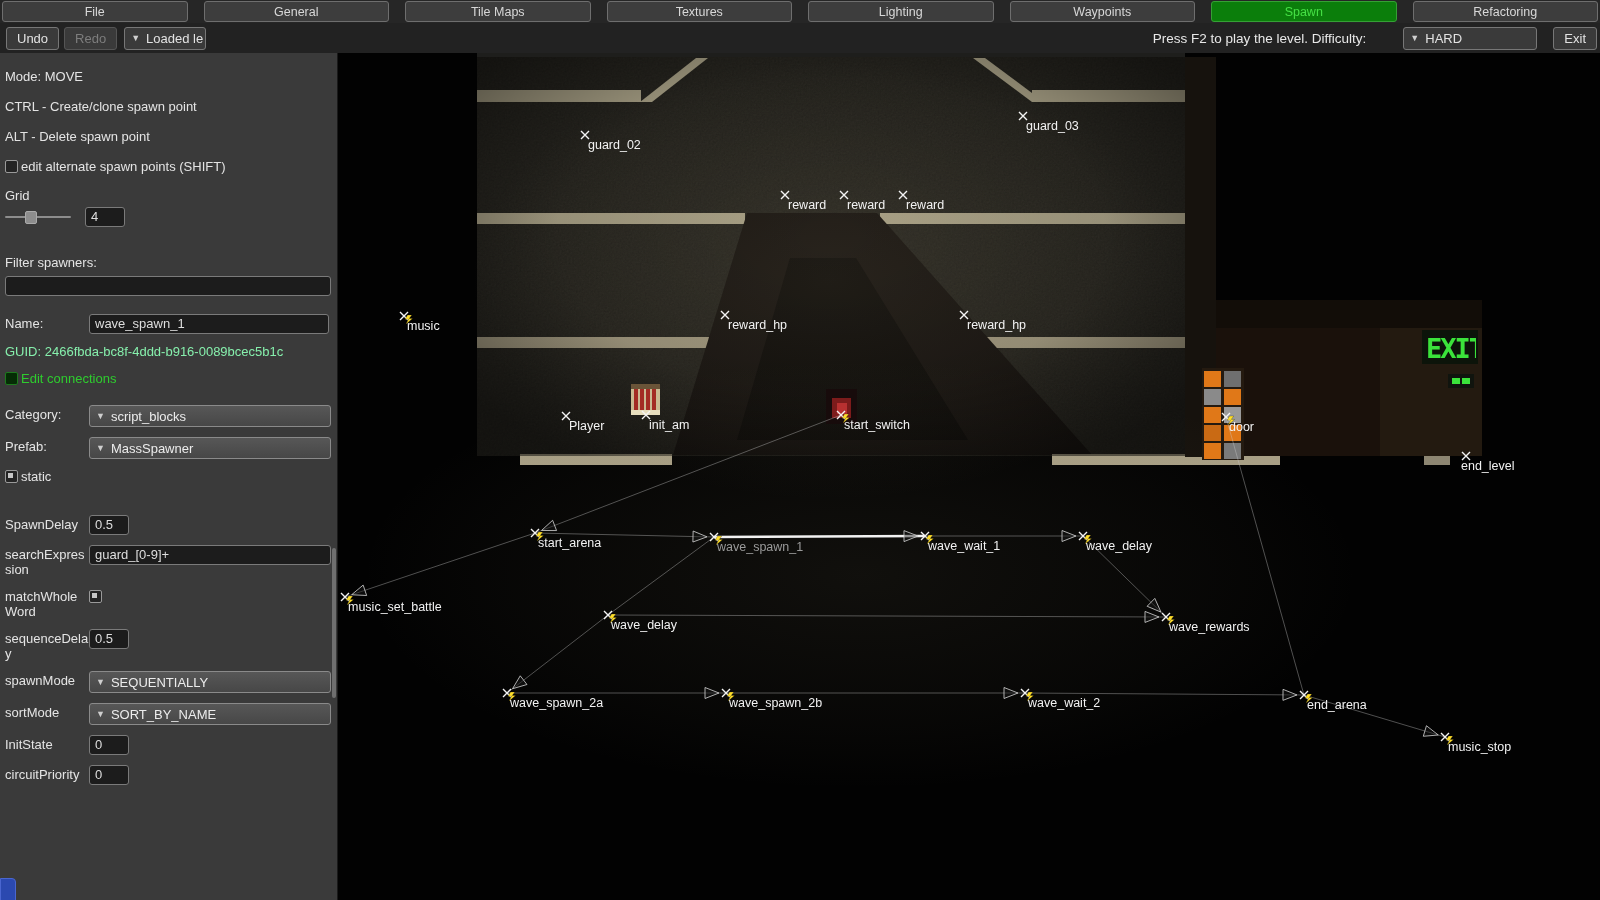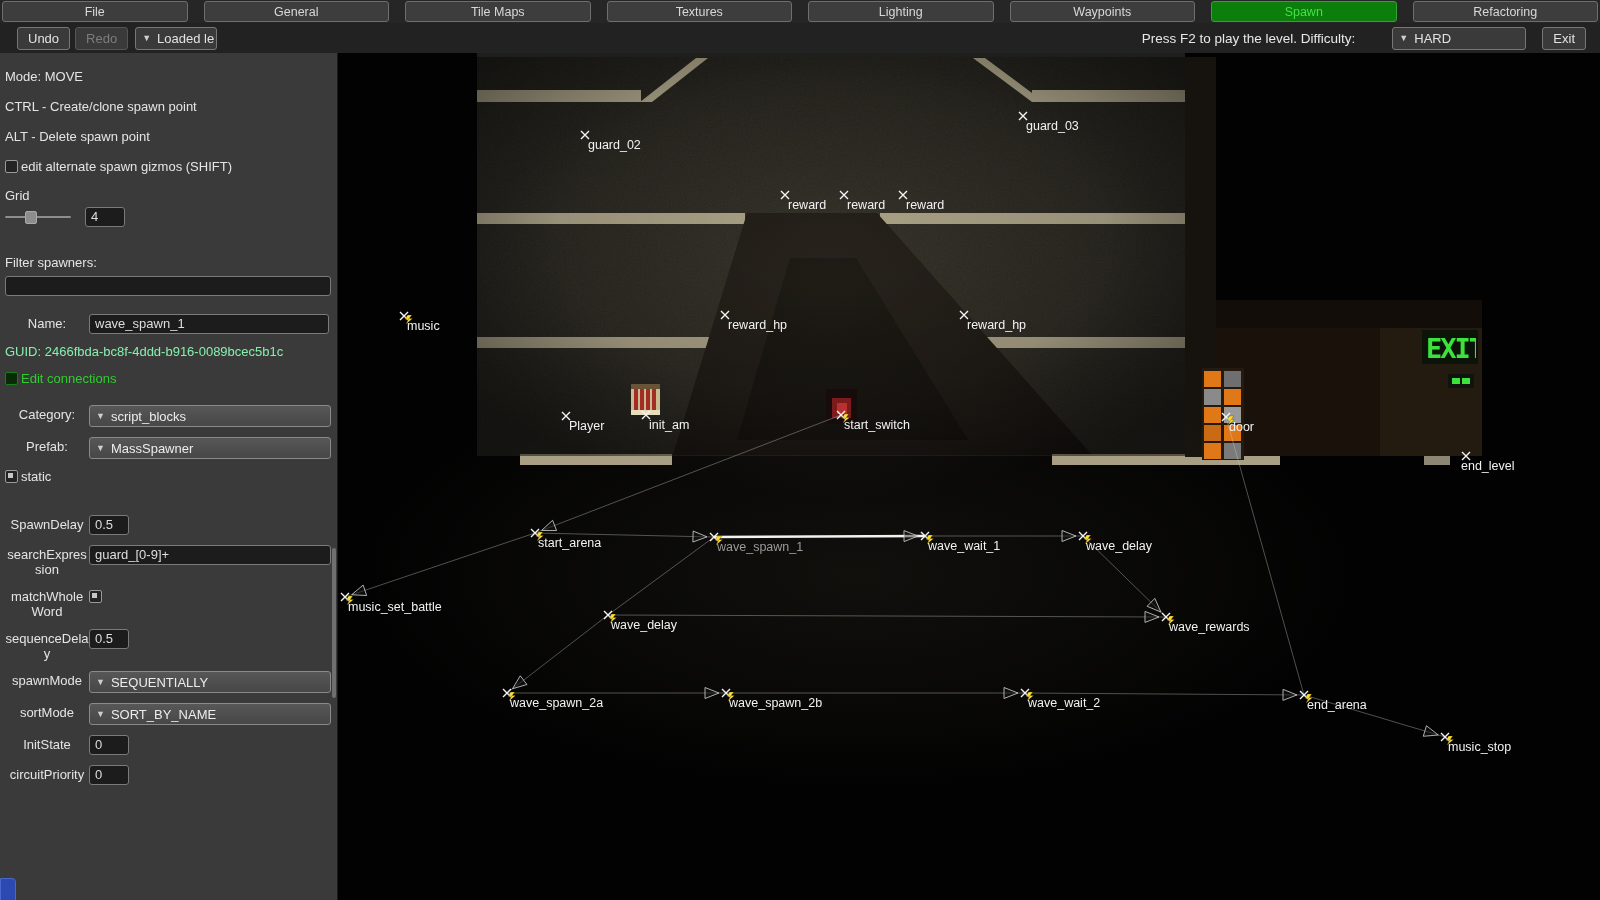--- a/index.html
+++ b/index.html
@@ -8,21 +8,21 @@
 
   
   .tabbar{position:absolute;left:0;top:0;width:1600px;height:23px;background:#262626;
     display:flex;gap:16px;padding:1px 2px;box-sizing:border-box;z-index:30;}
   .tab{flex:1;background:#3d3d3d;border:1px solid #6e6e6e;border-radius:3px;color:#d8d8d8;
     font-size:12.5px;display:flex;align-items:center;justify-content:center;cursor:default;}
   .tab.active{background:#0b7e0b;border-color:#35a035;color:#45e045;}
 
   
   .toolbar{position:absolute;left:0;top:23px;width:1600px;height:30px;background:#222;
-    display:flex;align-items:center;box-sizing:border-box;padding:0 12px;z-index:30;}
+    display:flex;align-items:center;box-sizing:border-box;padding:0 1px;z-index:30;}
   .tbtn{background:#3a3a3a;border:1px solid #777;border-radius:3px;color:#e2e2e2;font-size:13px;
     height:21px;display:flex;align-items:center;justify-content:center;padding:0 10px;margin-left:5px;}
   .tbtn.disabled{color:#7d7d7d;border-color:#555;}
   .tdrop{background:#3a3a3a;border:1px solid #777;border-radius:3px;color:#e2e2e2;font-size:13px;
     height:21px;display:flex;align-items:center;padding:0 6px;margin-left:7px;width:68px;
     overflow:hidden;white-space:nowrap;}
   .caret{font-size:9px;margin-right:6px;color:#cfcfcf;flex:0 0 auto;}
   .tb-right{margin-left:auto;display:flex;align-items:center;}
   .hint{color:#e8e8e8;font-size:13.5px;margin-right:30px;}
   .diffdrop{width:120px;}
@@ -46,21 +46,21 @@
   .slider .thumb{position:absolute;left:20px;top:4px;width:10px;height:11px;background:#8d8d8d;
     border:1px solid #aaa;border-radius:2px;}
   .input{background:#1c1c1c;border:1px solid #7a7a7a;border-radius:3px;color:#dedede;font-size:13px;
     height:18px;line-height:18px;padding:0 5px;box-sizing:content-box;}
   .in-sm{width:28px;}
   .in-name{width:228px;}
   .in-wide{flex:1;}
   .drop{background:linear-gradient(#575757,#474747);border:1px solid #8a8a8a;border-radius:3px;
     color:#ececec;font-size:13px;height:20px;display:flex;align-items:center;padding:0 6px;}
   .d-name{width:228px;}
-  .flabel{width:84px;flex:0 0 auto;word-break:break-all;line-height:15px;padding-top:2px;text-align:center;}
+  .flabel{width:84px;flex:0 0 auto;word-break:break-all;line-height:15px;padding-top:2px;}
   .guid{color:#86efac;margin:4px 0 12px 0;}
   .scrollhint{position:absolute;right:1px;top:495px;width:4px;height:150px;background:#6f6f6f;border-radius:2px;}
   .corner-chip{position:absolute;left:0;top:878px;width:14px;height:22px;background:#2b49b0;
     border:1px solid #4a66d0;border-radius:0 4px 0 0;z-index:40;}
 
   
   #scene{position:absolute;left:0;top:0;z-index:5;}
   .nlabel{fill:#f2f2f2;font-size:12.5px;font-family:"Liberation Sans","DejaVu Sans",sans-serif;}
   .nlabel.dim{fill:#9a9a9a;}
   .xmark{stroke:#f4f4f4;stroke-width:1.4;}
@@ -338,21 +338,21 @@
       <div class="tbtn exitbtn">Exit</div>
     </div>
   </div>
 
   <div class="panel">
     <div class="ptext">Mode: MOVE</div>
     <div class="ptext">CTRL - Create/clone spawn point</div>
     <div class="ptext">ALT - Delete spawn point</div>
     <div class="chkrow">
       <span class="chk" id="chk-alt"></span>
-      <span>edit alternate spawn gizmos (SHIFT)</span>
+      <span>edit alternate spawn points (SHIFT)</span>
     </div>
     <div class="gridwrap">
       <div class="ptext" style="margin-bottom:4px;">Grid</div>
       <div class="row">
         <div class="slider">
           <div class="track"></div>
           <div class="thumb"></div>
         </div>
         <div class="input in-sm">4</div>
       </div>

